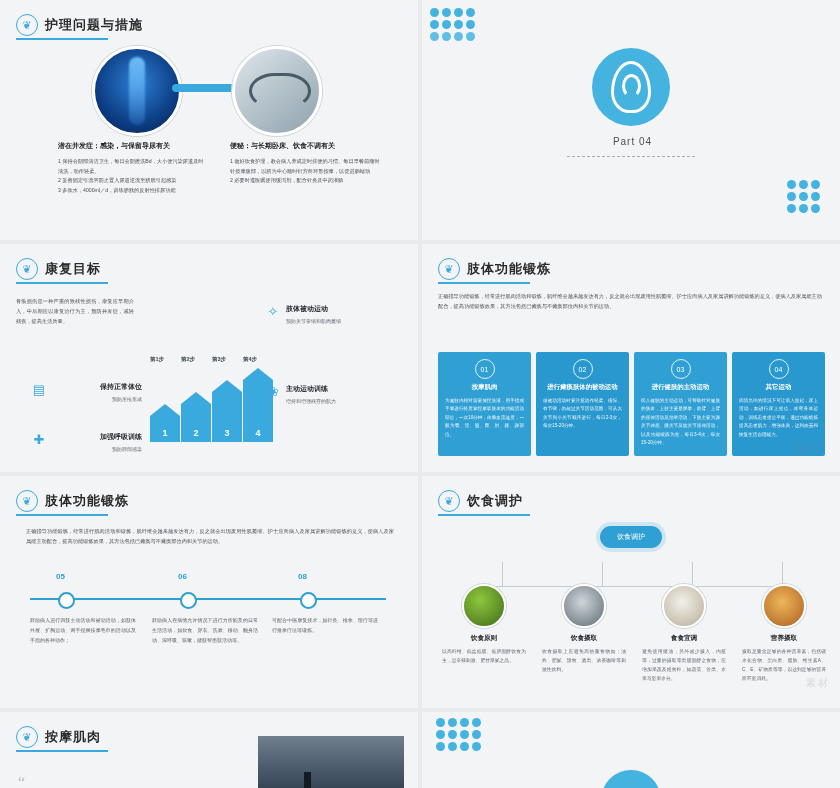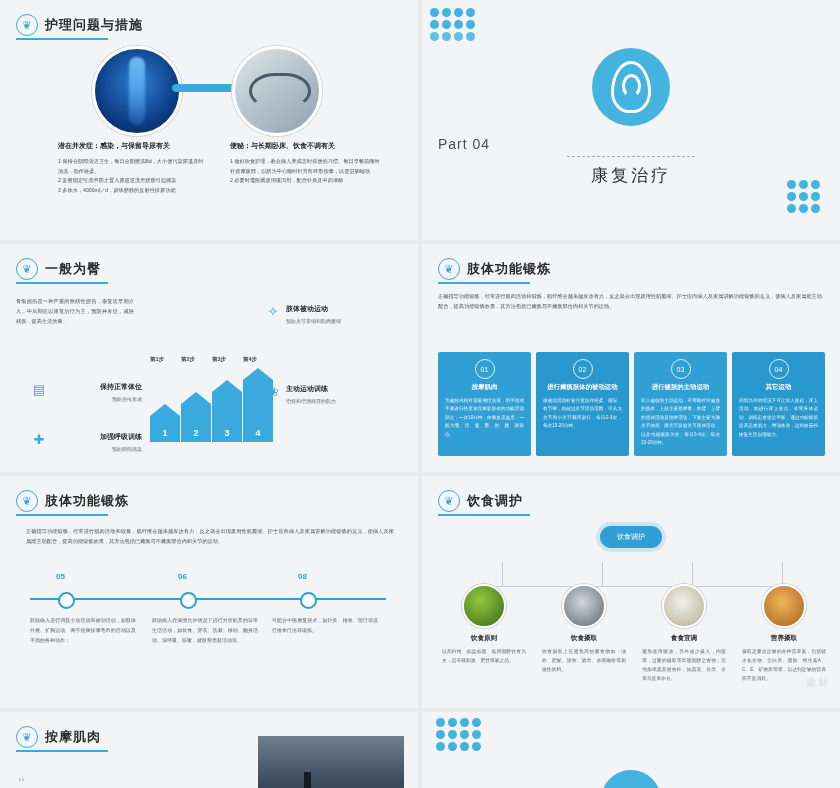--- a/index.html
+++ b/index.html
@@ -89,22 +89,22 @@
   }
   .s2 .ear{
     width:34px;height:46px;border:3.5px solid #ffffff;border-radius:50% 50% 45% 45%/60% 60% 40% 40%;
     border-right-color:#ffffff;position:relative;
   }
   .s2 .ear:after{
     content:"";position:absolute;left:8px;top:10px;width:13px;height:18px;
     border:3px solid #fff;border-radius:50%;border-bottom-color:transparent;
   }
   .s2 .part{
-    position:absolute;left:16px;right:0;top:136px;
-    font-size:14px;color:#4a4f55;letter-spacing:1px;
+    position:absolute;left:3px;right:0;top:136px;text-align:center;
+    font-size:10px;color:#4a4f55;letter-spacing:1px;
   }
   .s2 .dash{
     position:absolute;left:50%;top:156px;transform:translateX(-50%);
     width:128px;border-top:1.4px dashed #9fb0bb;
   }
   .s2 .ttl2{
     position:absolute;left:0;right:0;top:164px;text-align:center;
     font-size:17px;color:#2b3137;letter-spacing:3px;
   }
   .dots{position:absolute;display:grid;gap:3px;}
@@ -282,39 +282,38 @@
         <i></i>
         <i></i>
         <i></i>
         <i></i>
     </div>
     <div class="earwrap">
       <div class="ear"></div>
     </div>
     <div class="part">Part 04</div>
     <div class="dash"></div>
-    <div class="ttl2">康复治疗</div>
     <div class="dots dotsB">
       <i></i>
         <i></i>
         <i></i>
         <i></i>
         <i></i>
         <i></i>
         <i></i>
         <i></i>
         <i></i>
     </div>
   </div>
 
   <div class="slide s3">
     <div class="hdwrap">
       <div class="hd">
         <span class="badge">❦</span>
-        <span class="t">一般为臀</span>
+        <span class="t">康复目标</span>
       </div>
       <div class="rule"></div>
     </div>
     <div class="para">骨髓损伤是一种严重的致残性损伤，康复应早期介入，中后期应以康复治疗为主，预防并发症，减轻残疾，提高生活质量。</div>
 
     <div class="steplbl lbl1">第1步</div>
     <div class="steplbl lbl2">第2步</div>
     <div class="steplbl lbl3">第3步</div>
     <div class="steplbl lbl4">第4步</div>
 

